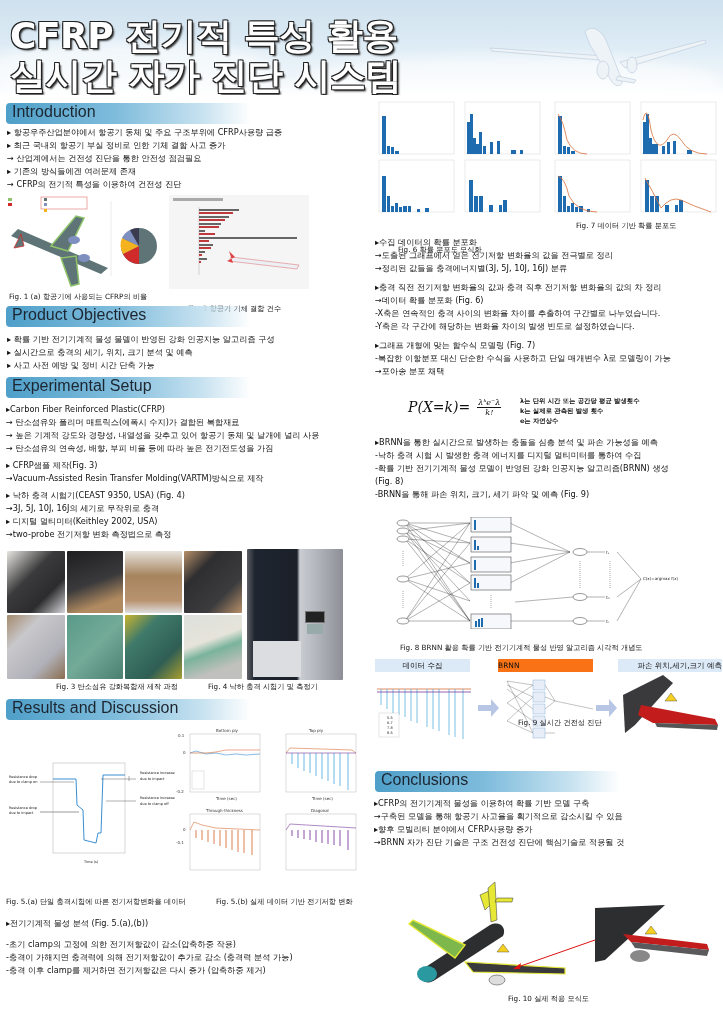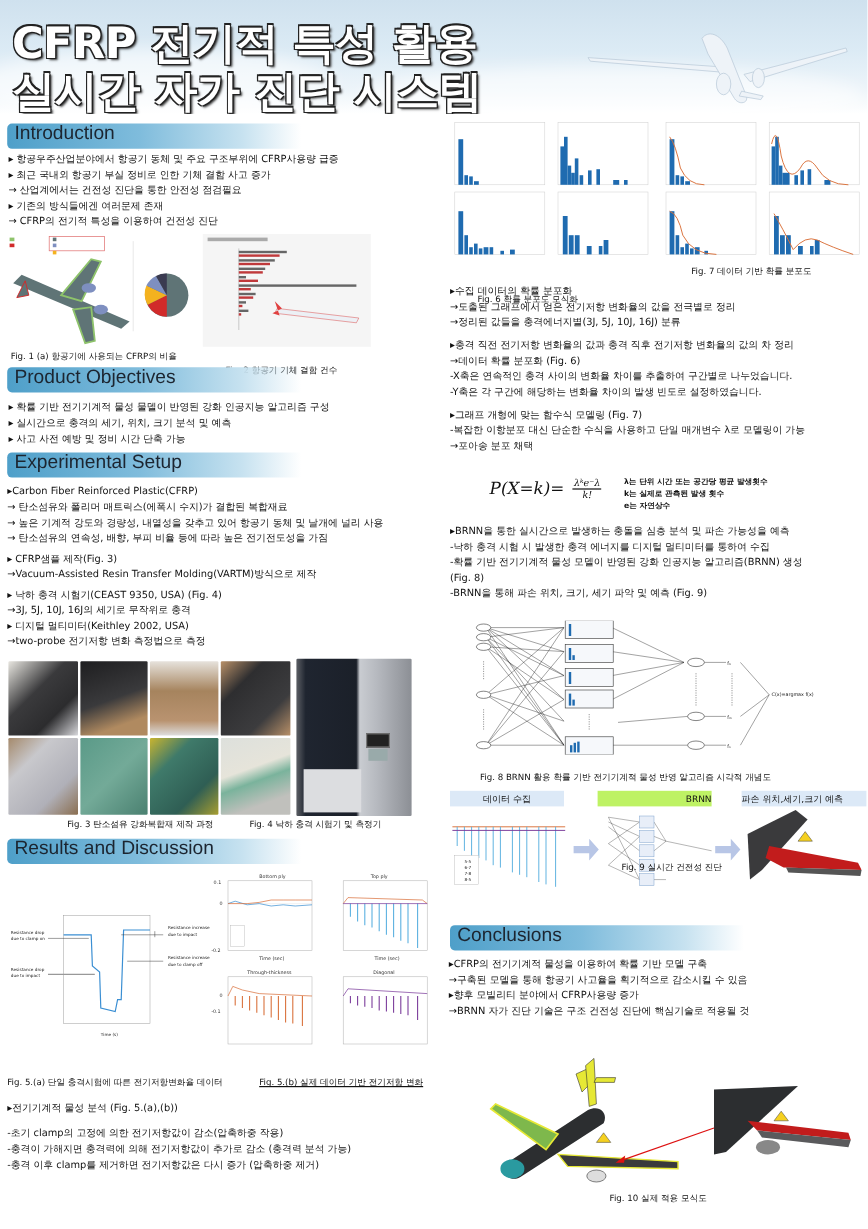--- a/index.html
+++ b/index.html
@@ -240,21 +240,21 @@
         <line x1="152" y1="104" x2="152" y2="118"></line>
           <line x1="158" y1="104" x2="158" y2="119"></line>
         <line x1="164" y1="104" x2="164" y2="120"></line>
           <line x1="172" y1="104" x2="172" y2="124"></line>
       </g>
       <polyline points="110,104 114,98 180,102" fill="none" stroke="#7a3a9a" stroke-width="0.6"></polyline>
     </g>
   </svg>
 </div>
 <div class="cap" style="left:6px;top:897px;">Fig. 5.(a) 단일 충격시험에 따른 전기저항변화율 데이터</div>
-<div class="cap" style="left:216px;top:897px;text-decoration:underline;">Fig. 5.(b) 실제 데이터 기반 전기저항 변화</div>
+<div class="cap" style="left:216px;top:897px;">Fig. 5.(b) 실제 데이터 기반 전기저항 변화</div>
 
 <div class="txt" style="left:6px;top:917px;">
   <div>▸전기기계적 물성 분석 (Fig. 5.(a),(b))</div>
   <div class="gap" style="height:8px;"></div>
   <div>-초기 clamp의 고정에 의한 전기저항값이 감소(압축하중 작용)</div>
   <div>-충격이 가해지면 충격력에 의해 전기저항값이 추가로 감소 (충격력 분석 가능)</div>
   <div>-충격 이후 clamp를 제거하면 전기저항값은 다시 증가 (압축하중 제거)</div>
 </div>
 
 <div class="img" style="left:377px;top:100px;width:345px;height:115px;">
@@ -452,22 +452,22 @@
       <text x="211" y="37">f₁</text>
       <text x="211" y="82">fₘ</text>
       <text x="211" y="106">fₙ</text>
       <text x="248" y="63">C(x)=argmax f(x)</text>
     </g>
   </svg>
 </div>
 <div class="cap" style="left:400px;top:643px;">Fig. 8 BRNN 활용 확률 기반 전기기계적 물성 반영 알고리즘 시각적 개념도</div>
 
 <div class="box" style="left:375px;top:659px;width:95px;height:13px;background:#dce9f7;text-align:center;font-size:7.5px;line-height:13px;">데이터 수집</div>
-<div class="box" style="left:498px;top:659px;width:95px;height:13px;background:#bef264;text-align:right;font-size:7.5px;line-height:13px;">BRNN</div>
-<div class="box" style="left:618px;top:659px;width:104px;height:13px;background:#dce9f7;text-align:left;font-size:7.5px;line-height:13px;">파손 위치,세기,크기 예측</div>
+<div class="box" style="left:498px;top:659px;width:95px;height:13px;background:#f97316;text-align:left;font-size:7.5px;line-height:13px;">BRNN</div>
+<div class="box" style="left:618px;top:659px;width:104px;height:13px;background:#dce9f7;text-align:right;font-size:7.5px;line-height:13px;">파손 위치,세기,크기 예측</div>
 
 <div class="img" style="left:373px;top:675px;width:350px;height:70px;">
   <svg width="350" height="70" viewBox="0 0 350 70">
 
     <g stroke-width="0.8">
       <polyline points="4,14 98,14" stroke="#d9703a" fill="none"></polyline>
       <g stroke="#5ab0e0">
         <line x1="8" y1="14" x2="8" y2="30"></line>
           <line x1="14" y1="14" x2="14" y2="34"></line>
           <line x1="20" y1="14" x2="20" y2="38"></line>

